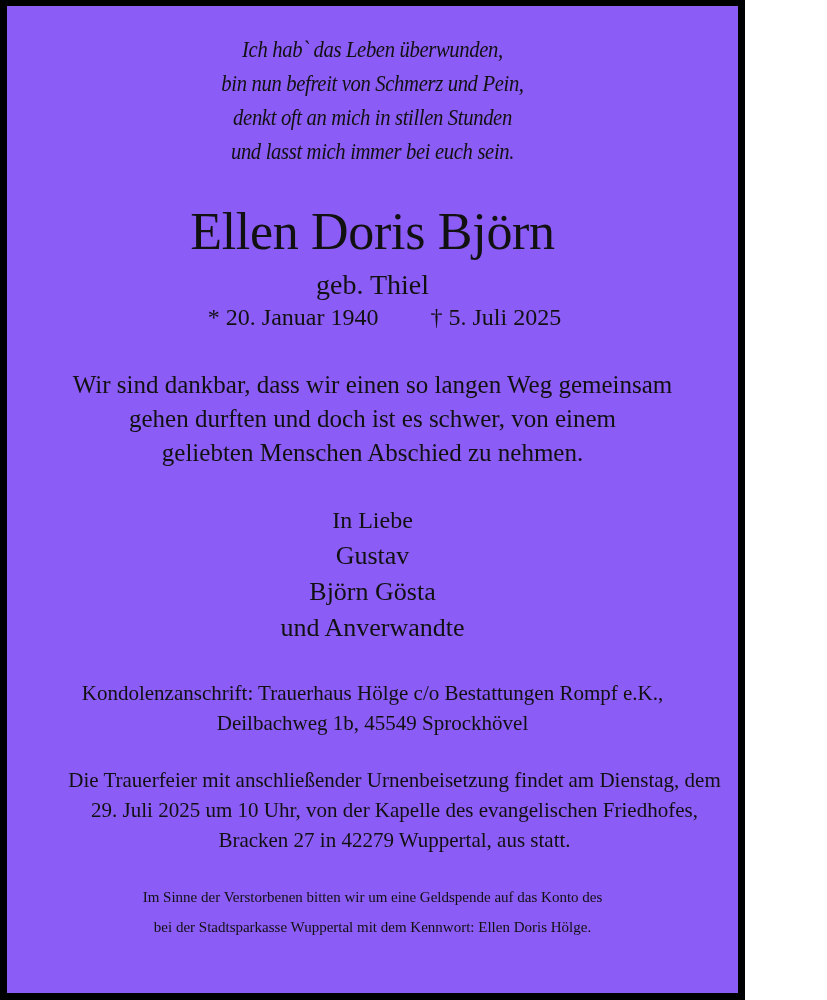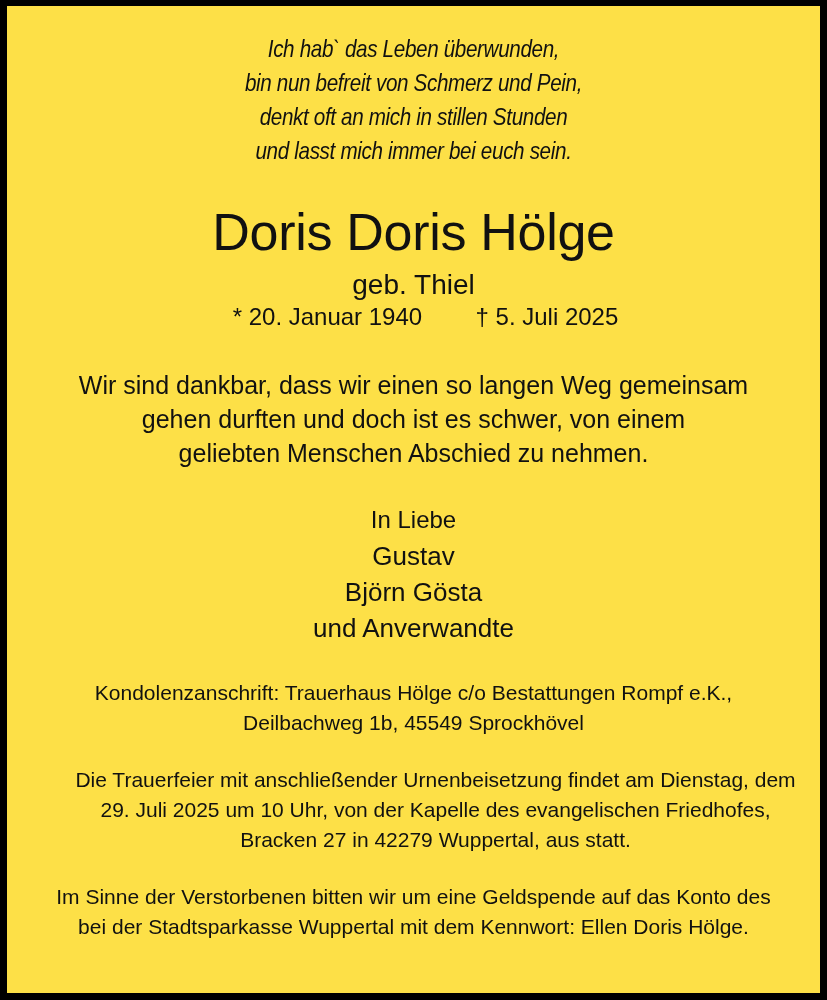--- a/index.html
+++ b/index.html
@@ -8,29 +8,29 @@
       background: #ffffff;
     }
     body {
       width: 827px;
       height: 1000px;
       overflow: hidden;
     }
     .card {
       position: relative;
       box-sizing: border-box;
-      width: 827px;
+      width: 745px;
       height: 1000px;
       border-top: 6px solid #000000;
       border-left: 7px solid #000000;
       border-right: 7px solid #000000;
       border-bottom: 7px solid #000000;
-      background: #fde047;
+      background: #8b5cf6;
       color: #111111;
-      font-family: Liberation Sans, sans-serif;
+      font-family: Liberation Serif, serif;
       text-align: center;
     }
     .block {
       position: absolute;
       left: 0;
       right: 0;
       margin: 0;
       padding: 0;
     }
     .line {
@@ -90,38 +90,38 @@
       line-height: 30px;
     }
     .ceremony {
       top: 759px;
       font-size: 21px;
       line-height: 30px;
       padding-left: 44px;
     }
     .donation {
       top: 876px;
-      font-size: 21px;
+      font-size: 15px;
       line-height: 30px;
       text-align: center;
     }
   </style>
 </head>
 <body>
 
 <div class="card">
 
   <div class="block verse">
     <span class="line">Ich hab` das Leben überwunden,</span>
     <span class="line">bin nun befreit von Schmerz und Pein,</span>
     <span class="line">denkt oft an mich in stillen Stunden</span>
     <span class="line">und lasst mich immer bei euch sein.</span>
   </div>
 
-  <div class="block name">Doris Doris Hölge</div>
+  <div class="block name">Ellen Doris Björn</div>
 
   <div class="block maiden">geb. Thiel</div>
 
   <div class="block dates">
     <span>*</span>
     <span>20. Januar 1940</span>
     <span class="date-sep"></span>
     <span>†</span>
     <span>5. Juli 2025</span>
   </div>

